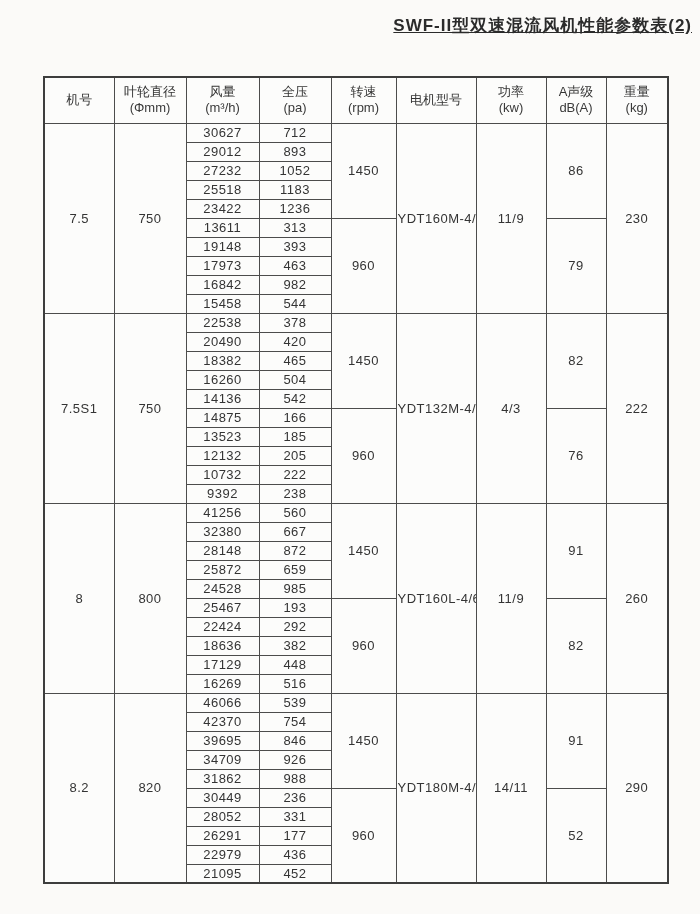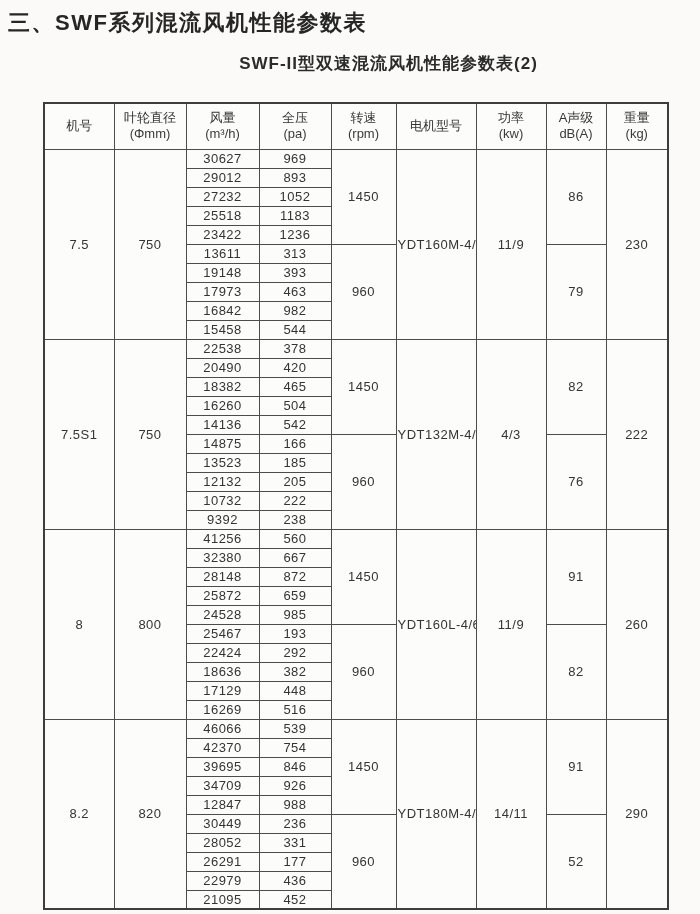--- a/index.html
+++ b/index.html
@@ -17,29 +17,30 @@
     color: #262626;
     letter-spacing: 1.5px;
     padding: 8px 0 0 8px;
     white-space: nowrap;
   }
   .subtitle {
     font-size: 17px;
     font-weight: bold;
     color: #2b2b2b;
     letter-spacing: 1px;
-    text-align: center;
+    text-align: right;
     margin: 14px 8px 0 85px;
     white-space: nowrap;
+    text-decoration: underline;
   }
   table.perf-table {
     border-collapse: collapse;
     table-layout: fixed;
     width: 624px;
-    margin: 27px 0 0 43px;
+    margin: 39px 0 0 43px;
     border: 2px solid #3d3d3d;
     background: #fcfcfb;
   }
   .perf-table th, .perf-table td {
     border: 1px solid #4c4c4c;
     text-align: center;
     vertical-align: middle;
     color: #343434;
     overflow: hidden;
   }
@@ -56,21 +57,20 @@
     font-size: 13px;
     letter-spacing: 0.5px;
     padding: 0 1px;
     white-space: nowrap;
   }
 </style>
 </head>
 <body>
 
 <div class="page">
-  <h1 class="main-title">三、SWF系列混流风机性能参数表</h1>
   <div class="subtitle">SWF-II型双速混流风机性能参数表(2)</div>
 
   <table class="perf-table">
     <colgroup>
       <col style="width:70px">
         <col style="width:72px">
         <col style="width:73px">
       <col style="width:72px">
         <col style="width:65px">
         <col style="width:80px">
@@ -116,21 +116,21 @@
           <div class="hl1">重量</div>
           <div class="hl2">(kg)</div>
         </th>
       </tr>
     </thead>
     <tbody>
         <tr>
           <td rowspan="10">7.5</td>
           <td rowspan="10">750</td>
           <td>30627</td>
-          <td>969</td>
+          <td>712</td>
           <td rowspan="5">1450</td>
           <td rowspan="10">YDT160M-4/6</td>
           <td rowspan="10">11/9</td>
           <td rowspan="5">86</td>
           <td rowspan="10">230</td>
         </tr>
         <tr>
           <td>29012</td>
           <td>893</td>
         </tr>
@@ -283,21 +283,21 @@
         </tr>
         <tr>
           <td>39695</td>
           <td>846</td>
         </tr>
         <tr>
           <td>34709</td>
           <td>926</td>
         </tr>
         <tr>
-          <td>12847</td>
+          <td>31862</td>
           <td>988</td>
         </tr>
         <tr>
           <td>30449</td>
           <td>236</td>
           <td rowspan="5">960</td>
           <td rowspan="5">52</td>
         </tr>
         <tr>
           <td>28052</td>

